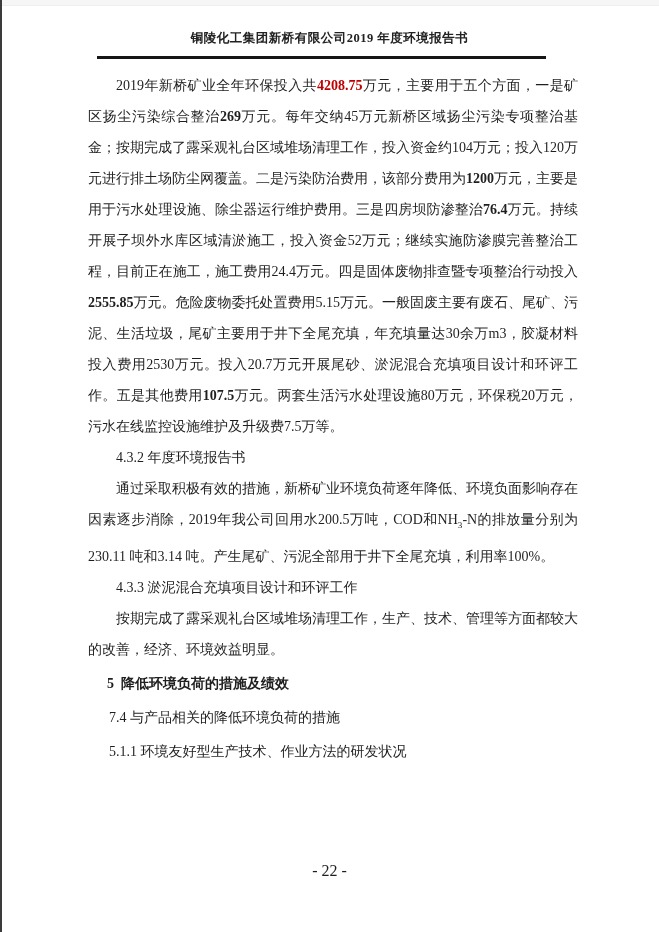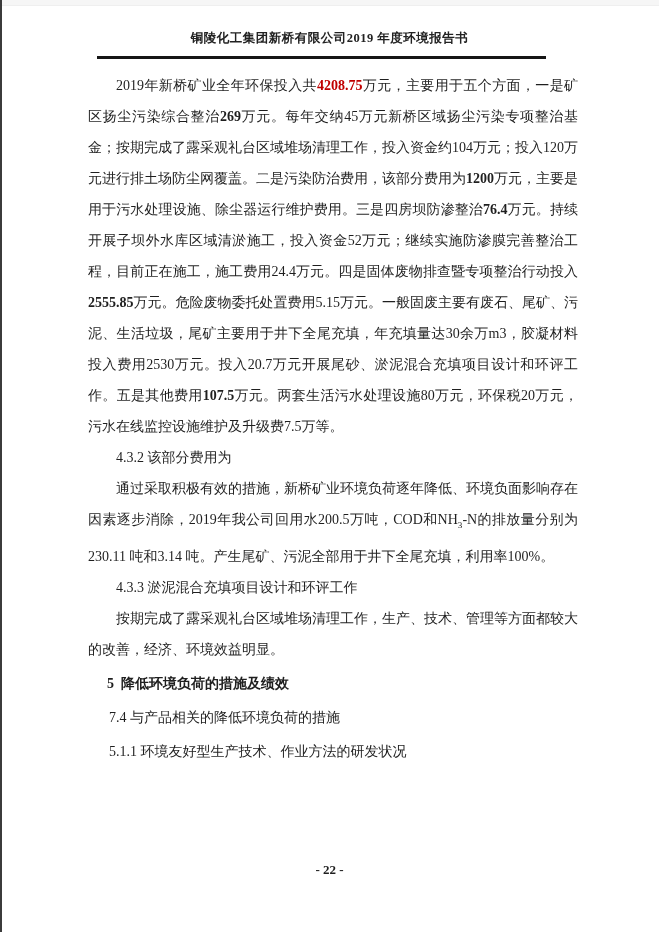--- a/index.html
+++ b/index.html
@@ -46,40 +46,39 @@
   .h-sub     { text-indent: 2em; text-align: left; }
   .h-main    { text-indent: 1.35em; font-weight: 700; white-space: pre-wrap; text-align: left; margin-top: 3px !important; }
   .h-sub2    { text-indent: 1.5em; text-align: left; margin-top: 3px !important; }
   .seg-n  { font-weight: inherit; }
   .seg-b  { font-weight: 700; }
   .seg-rb { font-weight: 700; color: var(--red, #c00000); }
   .seg-sub { vertical-align: sub; font-size: 0.65em; }
   .footer {
     position: absolute; left: 0; top: 862px; width: 659px;
     text-align: center;
-    font-size: 13px;
+    font-size: 16px;
     color: #1f1f1f;
-    font-weight: bold;
   }
 </style>
 </head>
 <body>
 
 <div class="page">
   <div class="top-strip"></div>
   <div class="left-edge"></div>
 
   <div class="header">
     <div class="header-title">铜陵化工集团新桥有限公司2019 年度环境报告书</div>
     <div class="header-rule"></div>
   </div>
 
   <div class="doc-body">
       <p class="para"><span class="seg-n">2019年新桥矿业全年环保投入共</span><span class="seg-rb">4208.75</span><span class="seg-n">万元，主要用于五个方面，一是矿区扬尘污染综合整治</span><span class="seg-b">269</span><span class="seg-n">万元。每年交纳45万元新桥区域扬尘污染专项整治基金；按期完成了露采观礼台区域堆场清理工作，投入资金约104万元；投入120万元进行排土场防尘网覆盖。二是污染防治费用，该部分费用为</span><span class="seg-b">1200</span><span class="seg-n">万元，主要是用于污水处理设施、除尘器运行维护费用。三是四房坝防渗整治</span><span class="seg-b">76.4</span><span class="seg-n">万元。持续开展子坝外水库区域清淤施工，投入资金52万元；继续实施防渗膜完善整治工程，目前正在施工，施工费用24.4万元。四是固体废物排查暨专项整治行动投入</span><span class="seg-b">2555.85</span><span class="seg-n">万元。危险废物委托处置费用5.15万元。一般固废主要有废石、尾矿、污泥、生活垃圾，尾矿主要用于井下全尾充填，年充填量达30余万m3，胶凝材料投入费用2530万元。投入20.7万元开展尾砂、淤泥混合充填项目设计和环评工作。五是其他费用</span><span class="seg-b">107.5</span><span class="seg-n">万元。两套生活污水处理设施80万元，环保税20万元，污水在线监控设施维护及升级费7.5万等。</span></p>
-      <p class="h-sub"><span class="seg-n">4.3.2 该部分费用为</span></p>
+      <p class="h-sub"><span class="seg-n">4.3.2 年度环境报告书</span></p>
       <p class="para"><span class="seg-n">通过采取积极有效的措施，新桥矿业环境负荷逐年降低、环境负面影响存在因素逐步消除，2019年我公司回用水200.5万吨，COD和NH</span><span class="seg-sub">3</span><span class="seg-n">-N的排放量分别为230.11 吨和3.14 吨。产生尾矿、污泥全部用于井下全尾充填，利用率100%。</span></p>
       <p class="h-sub"><span class="seg-n">4.3.3 淤泥混合充填项目设计和环评工作</span></p>
       <p class="para"><span class="seg-n">按期完成了露采观礼台区域堆场清理工作，生产、技术、管理等方面都较大的改善，经济、环境效益明显。</span></p>
       <p class="h-main"><span class="seg-n">5  降低环境负荷的措施及绩效</span></p>
       <p class="h-sub2"><span class="seg-n">7.4 与产品相关的降低环境负荷的措施</span></p>
       <p class="h-sub2"><span class="seg-n">5.1.1 环境友好型生产技术、作业方法的研发状况</span></p>
     </div>
 
   <div class="footer">
     <span>- 22 -</span>

